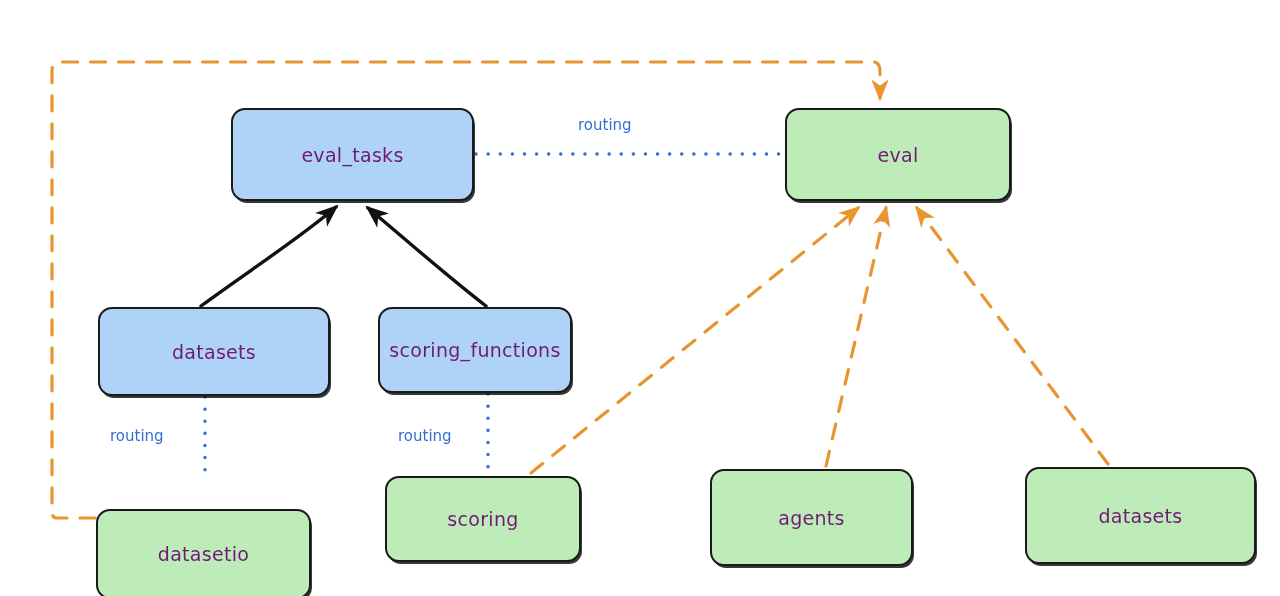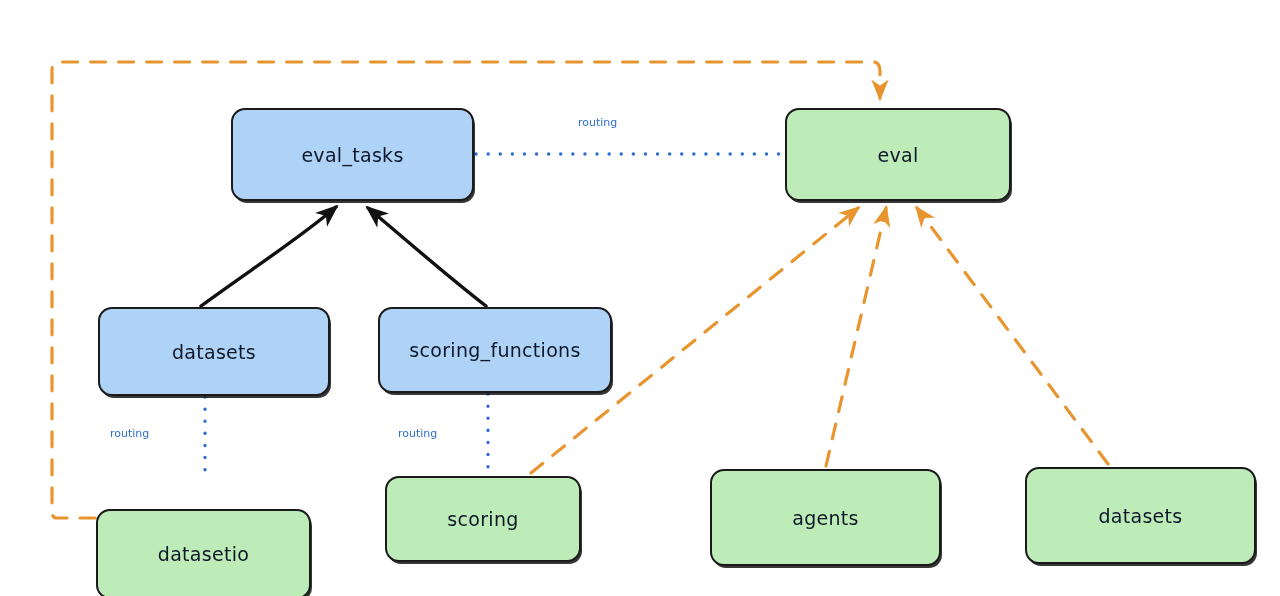--- a/index.html
+++ b/index.html
@@ -22,33 +22,33 @@
   }
   .node {
     position: absolute;
     box-sizing: border-box;
     border: 2.6px solid #1a1a1a;
     border-radius: 14px;
     display: flex;
     align-items: center;
     justify-content: center;
     text-align: center;
-    color: #0f172a;
+    color: #701a75;
     font-size: 19px;
     letter-spacing: 0.3px;
     font-family: "DejaVu Sans", sans-serif;
     box-shadow: 2px 3px 0 -1px rgba(20,20,20,0.85);
   }
   .node.blue  { background: #aed3f7; }
   .node.green { background: #bdecb9; }
 
   .edge-label {
     position: absolute;
     color: #2f6fd0;
-    font-size: 11px;
+    font-size: 15px;
     font-family: "DejaVu Sans", sans-serif;
     white-space: nowrap;
   }
 </style>
 </head>
 <body style="background: rgb(255, 255, 255);">
 
 <svg id="canvas" viewBox="0 0 1280 596" xmlns="http://www.w3.org/2000/svg">
   <defs>
     <marker id="arrow-black" markerWidth="9" markerHeight="9" refX="6.2" refY="3.2" orient="auto" markerUnits="strokeWidth">
@@ -85,33 +85,33 @@
   </div>
 
   <div class="node green" style="left: 785px; top: 108px; width: 226px; height: 93px; background: rgb(189, 236, 185); border-color: rgb(26, 26, 26); justify-content: center;">
     <span>eval</span>
   </div>
 
   <div class="node blue" style="left: 98px; top: 307px; width: 232px; height: 89px; background: rgb(174, 211, 247); border-color: rgb(26, 26, 26);">
     <span>datasets</span>
   </div>
 
-  <div class="node blue" style="left: 378px; top: 307px; width: 234px; height: 86px; background: rgb(174, 211, 247); border-color: rgb(26, 26, 26);">
+  <div class="node blue" style="left: 378px; top: 307px; width: 194px; height: 86px; background: rgb(174, 211, 247); border-color: rgb(26, 26, 26);">
     <span>scoring_functions</span>
   </div>
 
   <div class="node green" style="left: 96px; top: 476px; width: 215px; height: 90px; background: rgb(189, 236, 185); border-color: rgb(26, 26, 26); margin-top: 33px;">
     <span>datasetio</span>
   </div>
 
   <div class="node green" style="left: 385px; top: 476px; width: 196px; height: 86px; background: rgb(189, 236, 185); border-color: rgb(26, 26, 26);">
     <span>scoring</span>
   </div>
 
-  <div class="node green" style="left: 710px; top: 469px; width: 231px; height: 97px; background: rgb(189, 236, 185); border-color: rgb(26, 26, 26);">
+  <div class="node green" style="left: 710px; top: 469px; width: 203px; height: 97px; background: rgb(189, 236, 185); border-color: rgb(26, 26, 26);">
     <span>agents</span>
   </div>
 
   <div class="node green" style="left: 1025px; top: 467px; width: 231px; height: 97px; background: rgb(189, 236, 185); border-color: rgb(26, 26, 26);">
     <span>datasets</span>
   </div>
 
 </div>
 
 <div id="edge-labels">

